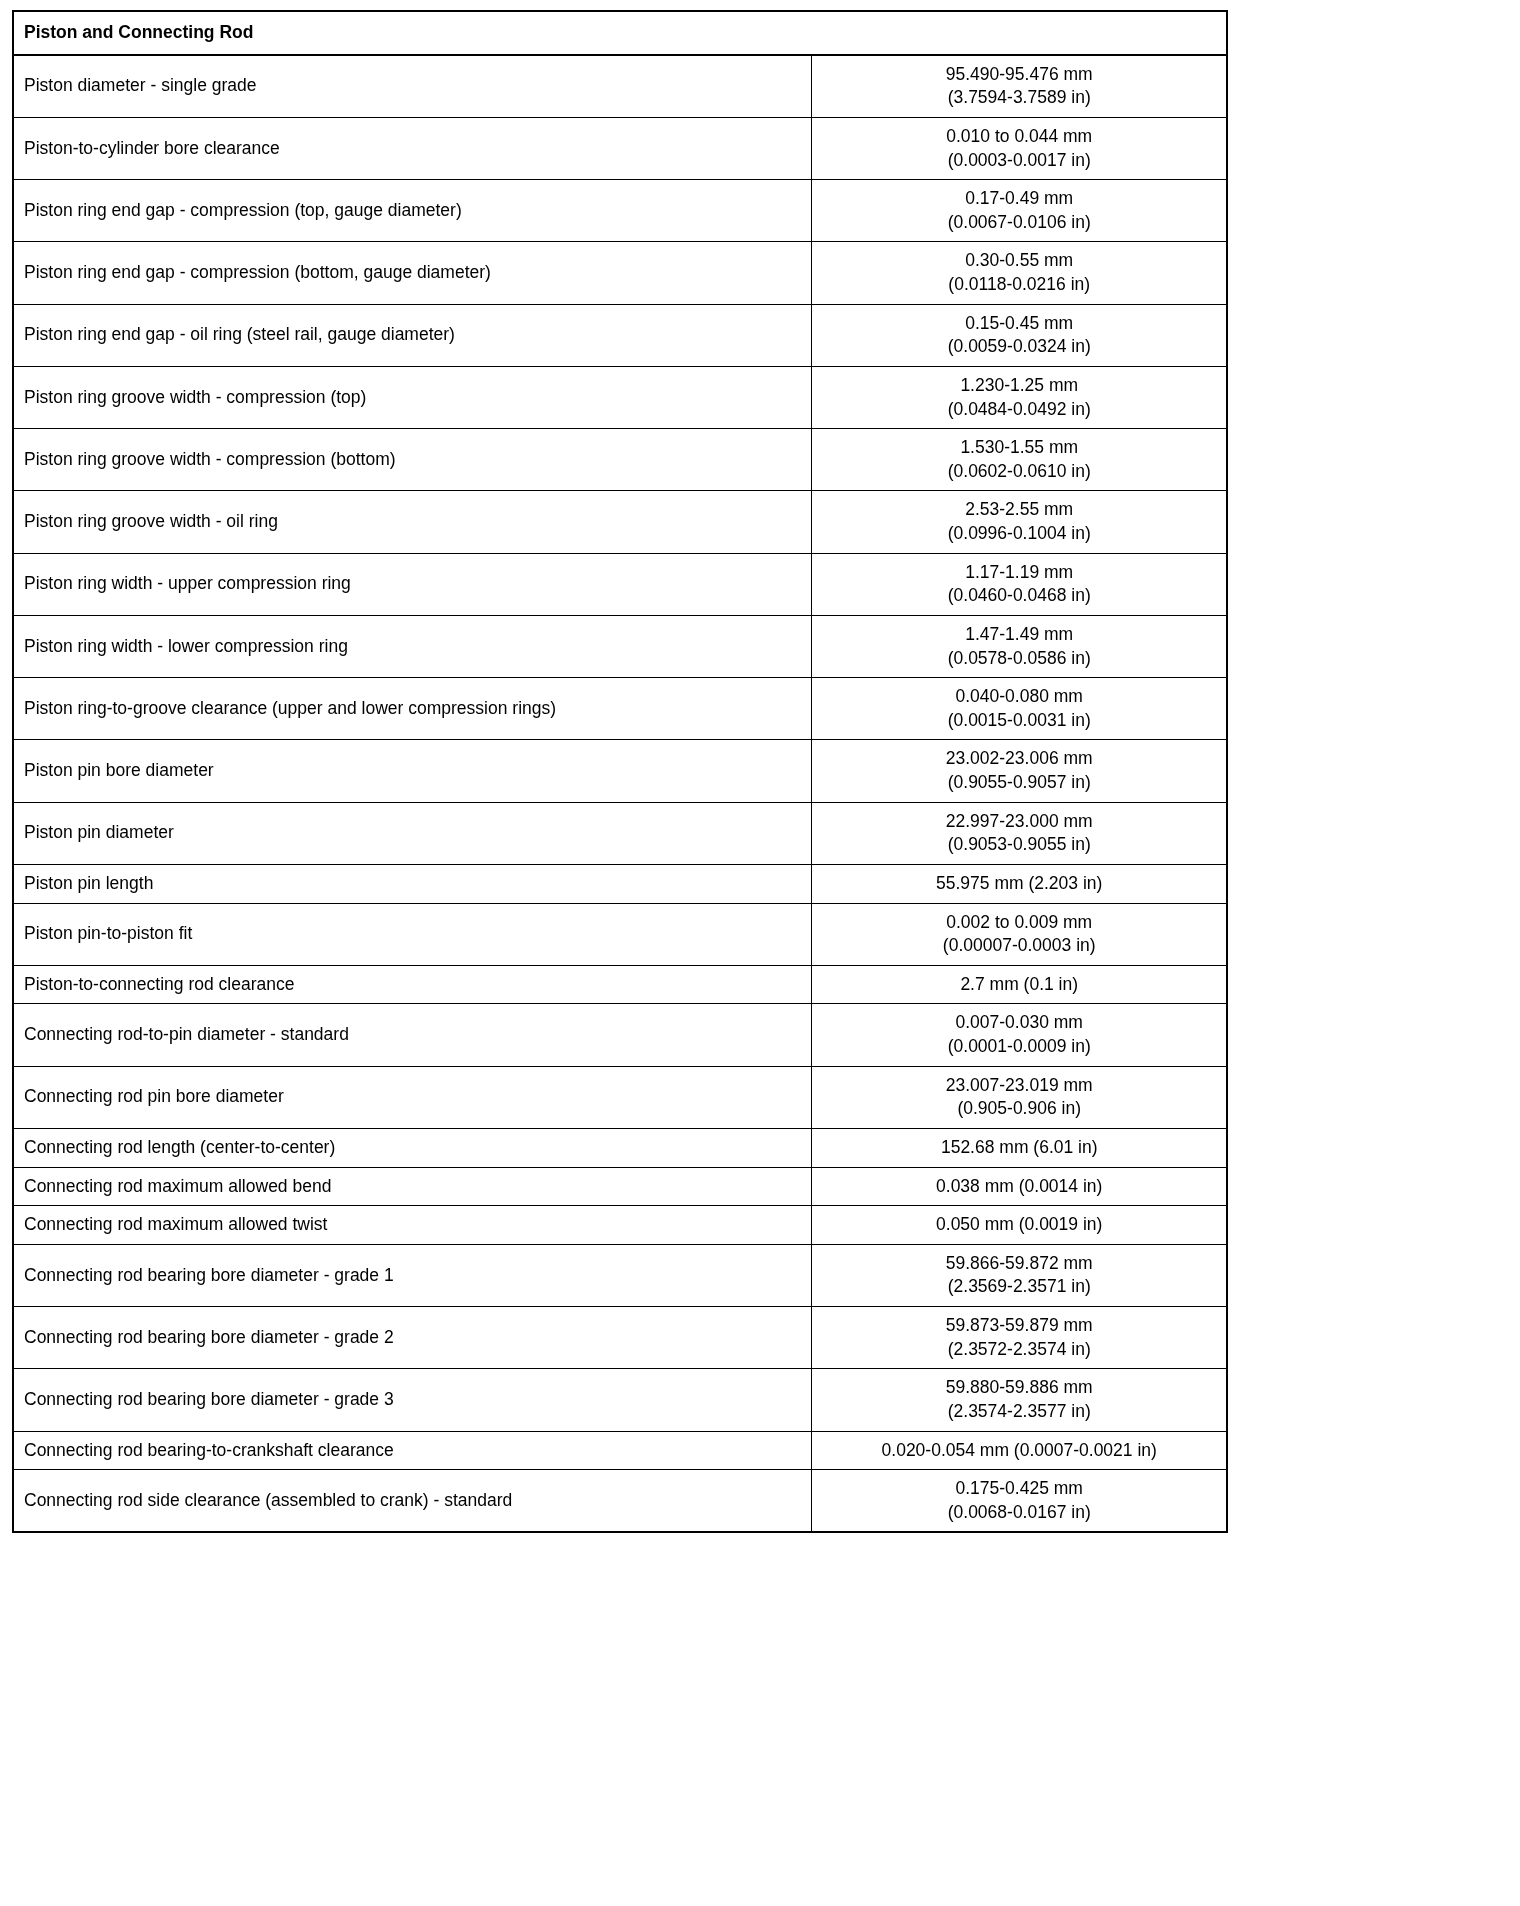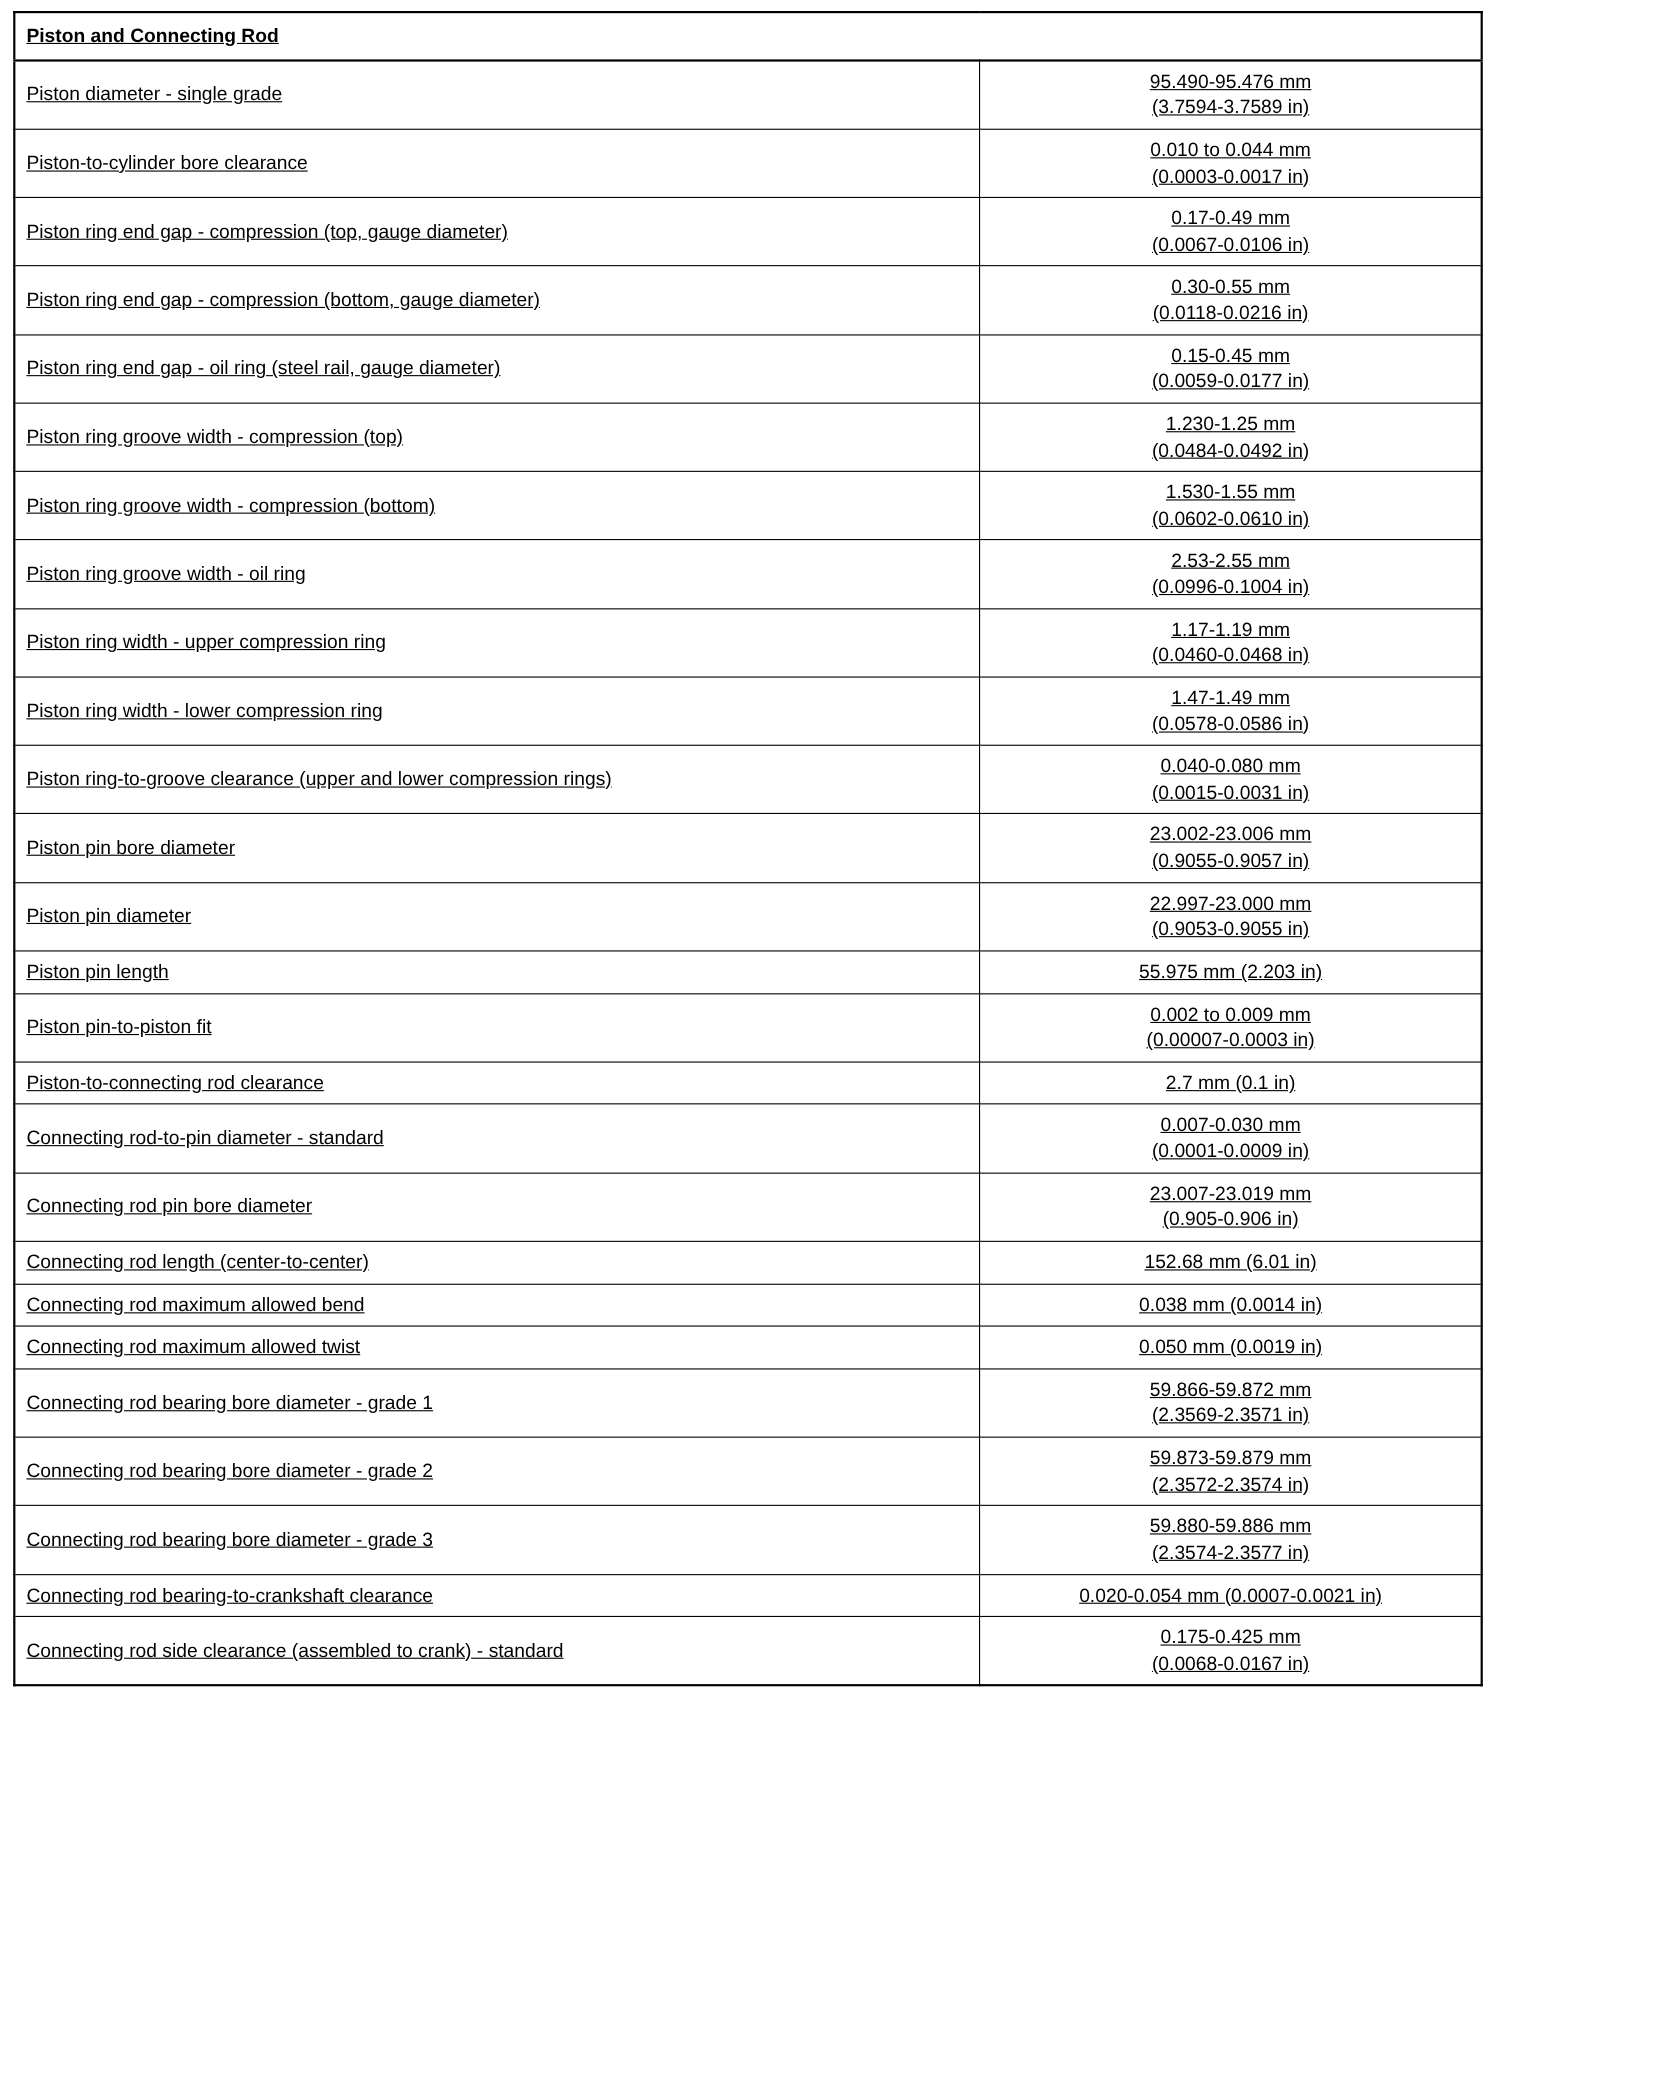--- a/index.html
+++ b/index.html
@@ -14,24 +14,23 @@
     color: #000000;
   }
   .page {
     box-sizing: border-box;
     width: 1520px;
     height: 1906px;
     padding: 10px 12px 12px 12px;
   }
   table.spec-table {
     border-collapse: collapse;
-    width: 1336px;
+    width: 1216px;
     table-layout: fixed;
     border: 2px solid #000;
-    text-decoration: underline;
   }
   table.spec-table td {
     border: 1px solid #000;
     vertical-align: middle;
     font-size: 17.5px;
     line-height: 1.35;
     padding: 7px 10px 7px 10px;
   }
   td.label-cell {
     width: 565px;
@@ -87,21 +86,21 @@
           <td class="label-cell">Piston ring end gap - compression (bottom, gauge diameter)</td>
           <td class="value-cell">
             <span class="val-line">0.30-0.55 mm</span>
             <span class="val-line">(0.0118-0.0216 in)</span>
           </td>
         </tr>
         <tr>
           <td class="label-cell">Piston ring end gap - oil ring (steel rail, gauge diameter)</td>
           <td class="value-cell">
             <span class="val-line">0.15-0.45 mm</span>
-            <span class="val-line">(0.0059-0.0177 in)</span>
+            <span class="val-line">(0.0059-0.0324 in)</span>
           </td>
         </tr>
         <tr>
           <td class="label-cell">Piston ring groove width - compression (top)</td>
           <td class="value-cell">
             <span class="val-line">1.230-1.25 mm</span>
             <span class="val-line">(0.0484-0.0492 in)</span>
           </td>
         </tr>
         <tr>

